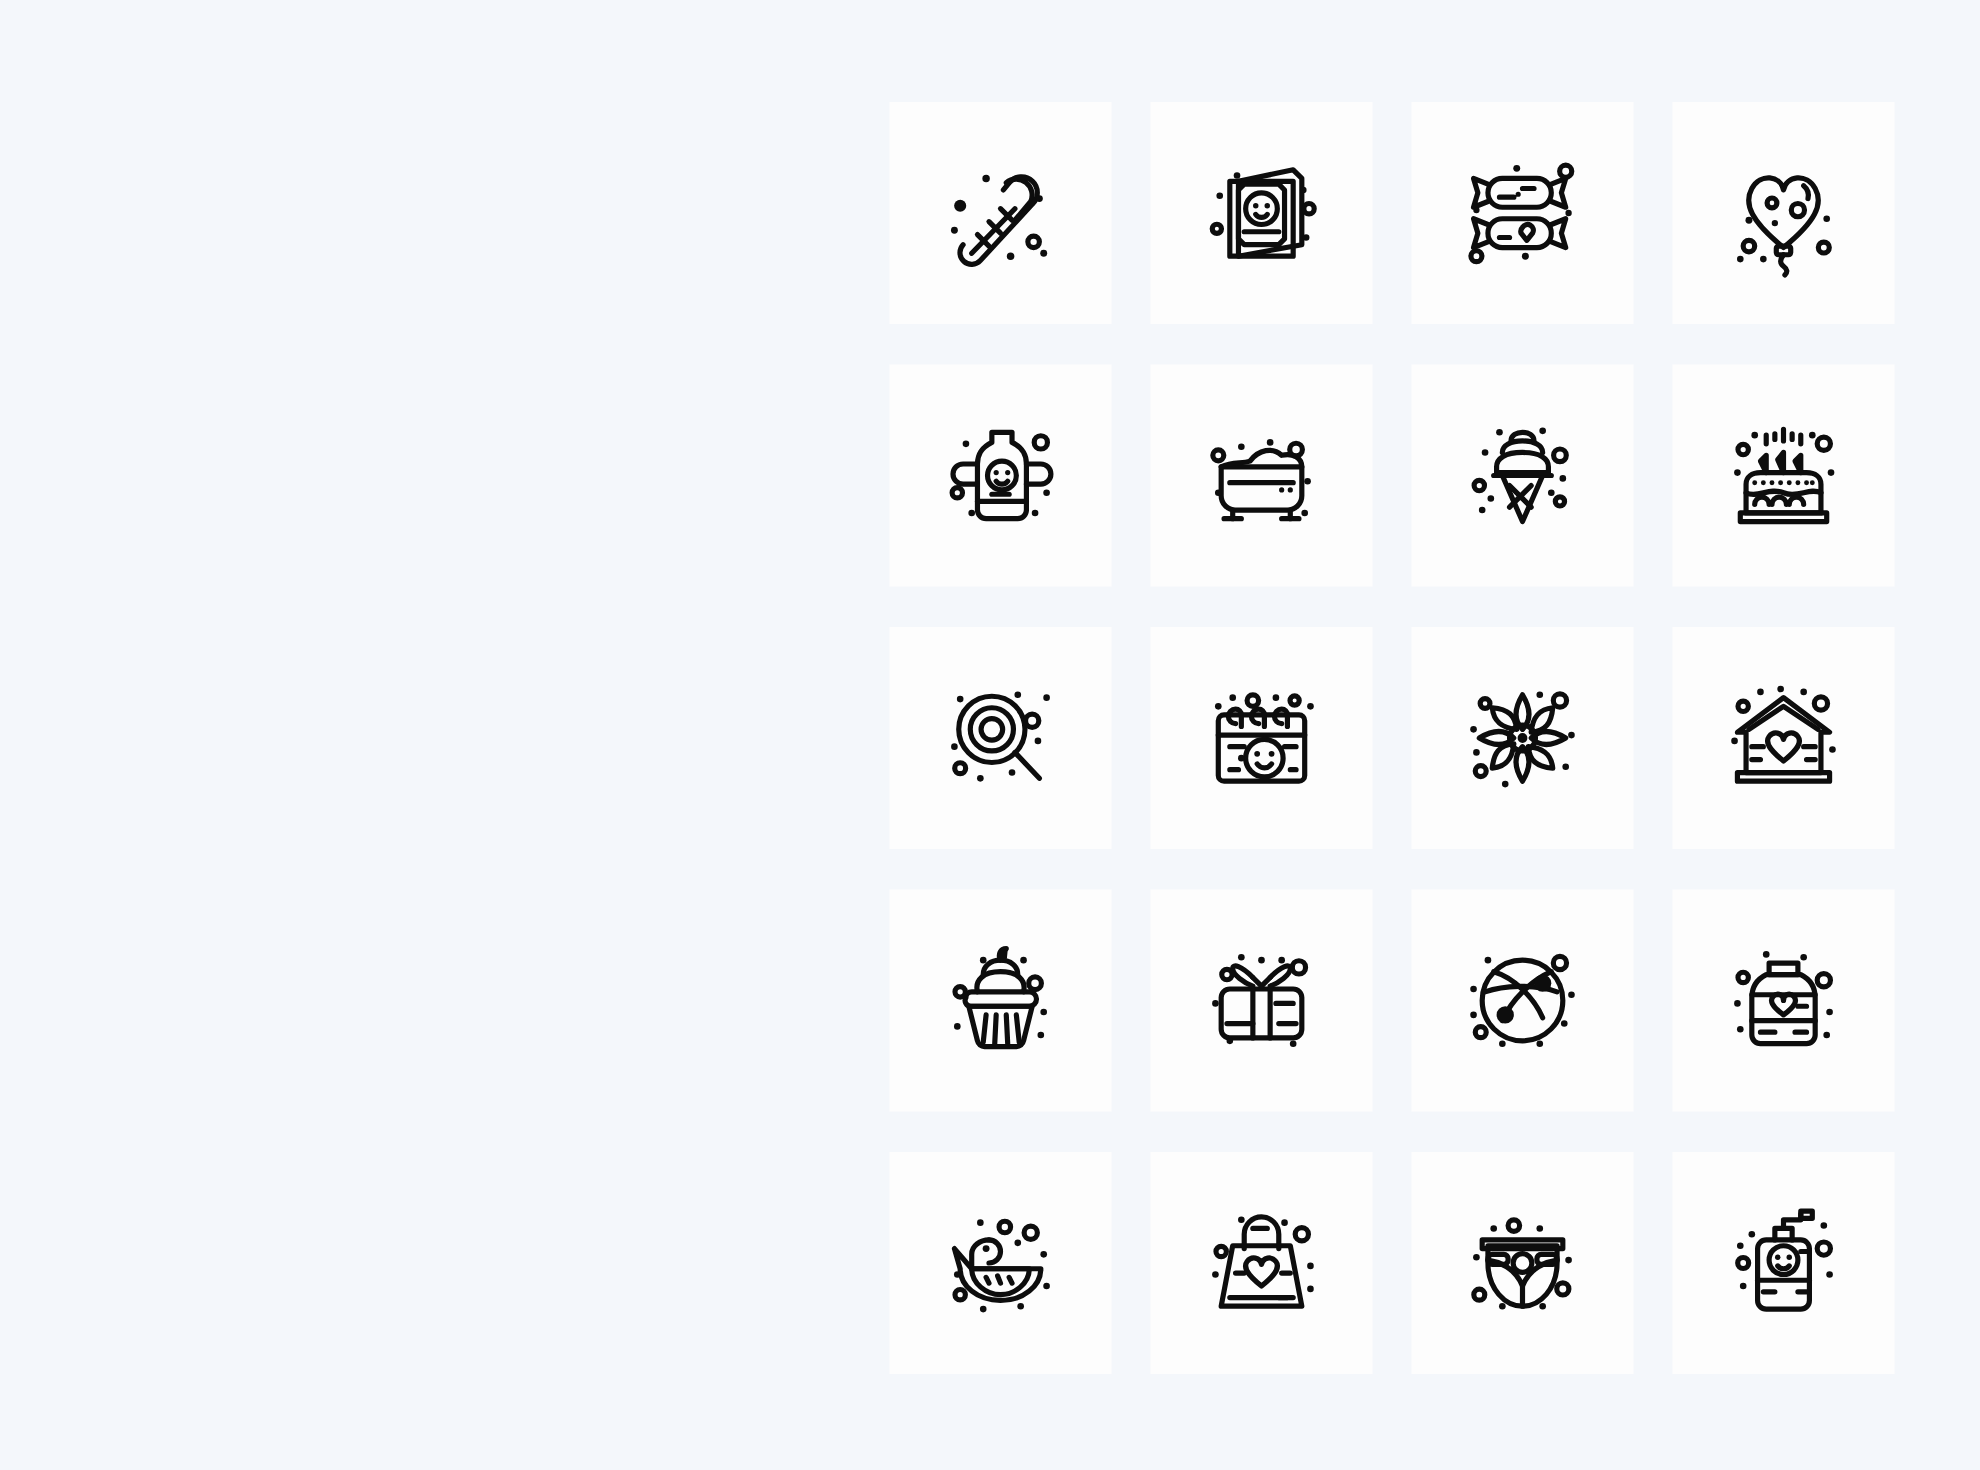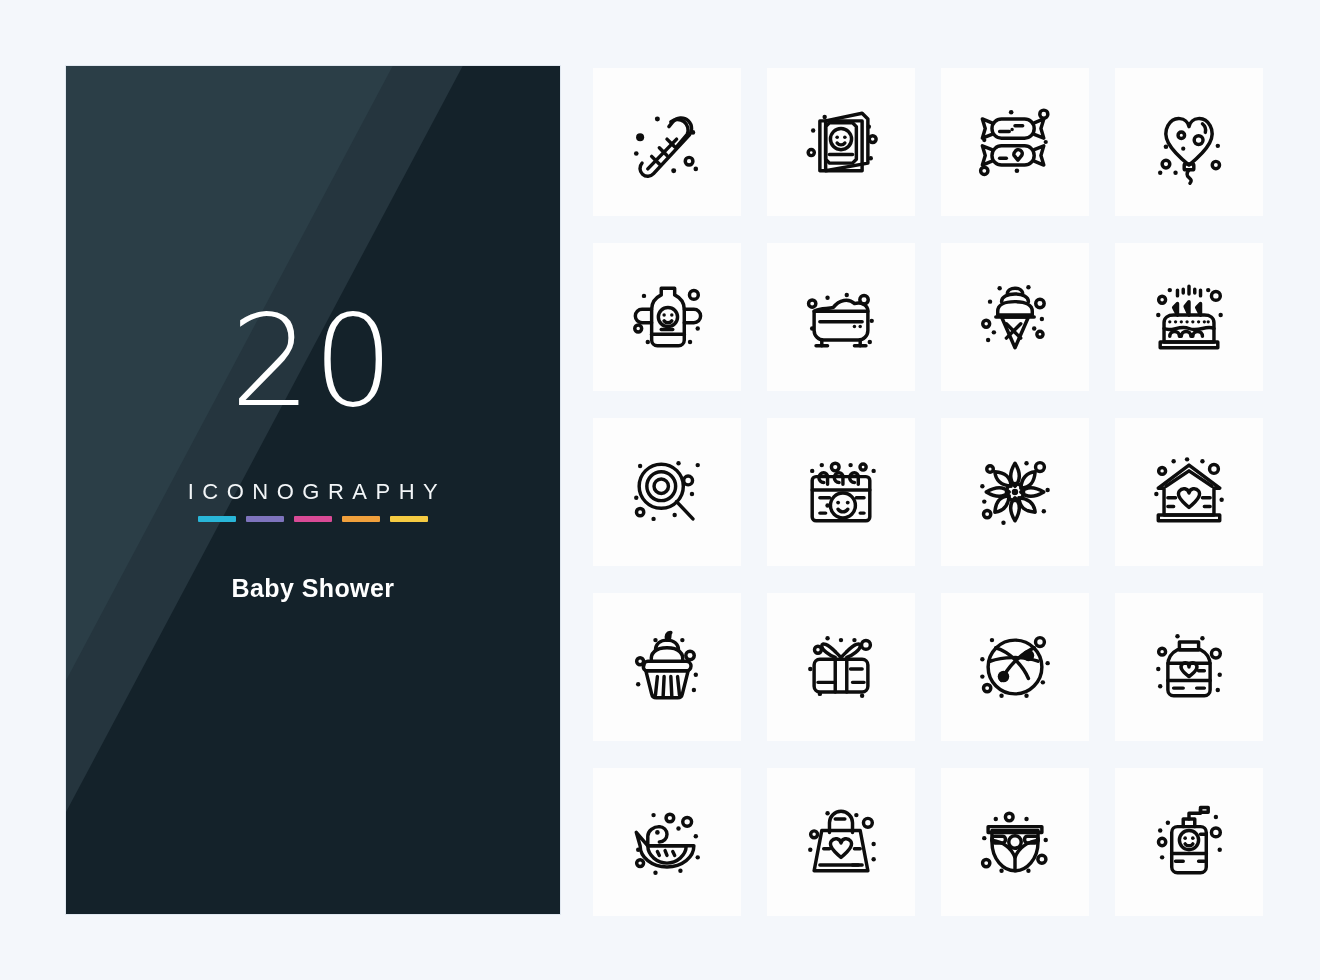--- a/index.html
+++ b/index.html
@@ -90,45 +90,20 @@
   .card svg { width:96px; height:96px; display:block; }
   .ic { stroke:#0d0d0d; stroke-width:3.6; fill:none;
         stroke-linecap:round; stroke-linejoin:round; }
   .icf { fill:#0d0d0d; stroke:none; }
 </style>
 </head>
 <body>
 
 <div class="slide">
 
-  <div class="cover">
-    <div class="cover-bands">
-
-      <div class="band b2"></div>
-      <div class="band b3"></div>
-      <div class="band b4"></div>
-      <div class="band b5"></div>
-      <div class="band b6"></div>
-    </div>
-
-    <div class="cover-inner">
-      <div class="count">20</div>
-      <div class="wordmark">ICONOGRAPHY</div>
-
-      <div class="bars">
-        <span class="bar" style="background:#29b6d8"></span>
-        <span class="bar" style="background:#7e74bd"></span>
-        <span class="bar" style="background:#d94b96"></span>
-        <span class="bar" style="background:#f0a03c"></span>
-        <span class="bar" style="background:#f5cb42"></span>
-      </div>
-
-      <div class="subtitle">Baby Shower</div>
-    </div>
-  </div>
 
   <div class="grid">
 
     <div class="card">
       <svg viewBox="0 0 100 100">
         <path class="ic" d="M30 78 L60 47 M54 29 a11 11 0 0 1 17 13 L60 55"></path>
         <path class="ic" d="M24 72 a8 8 0 0 0 12 11 L72 44 a11 11 0 1 0 -16 -15 l-4 5"></path>
         <path class="ic" d="M34 65 L42 73 M42 56 L50 64 M50 47 L58 55"></path>
         <circle class="icf" cx="22" cy="45" r="4.2"></circle>
           <circle class="ic" cx="73" cy="70" r="4" stroke-width="3"></circle>

